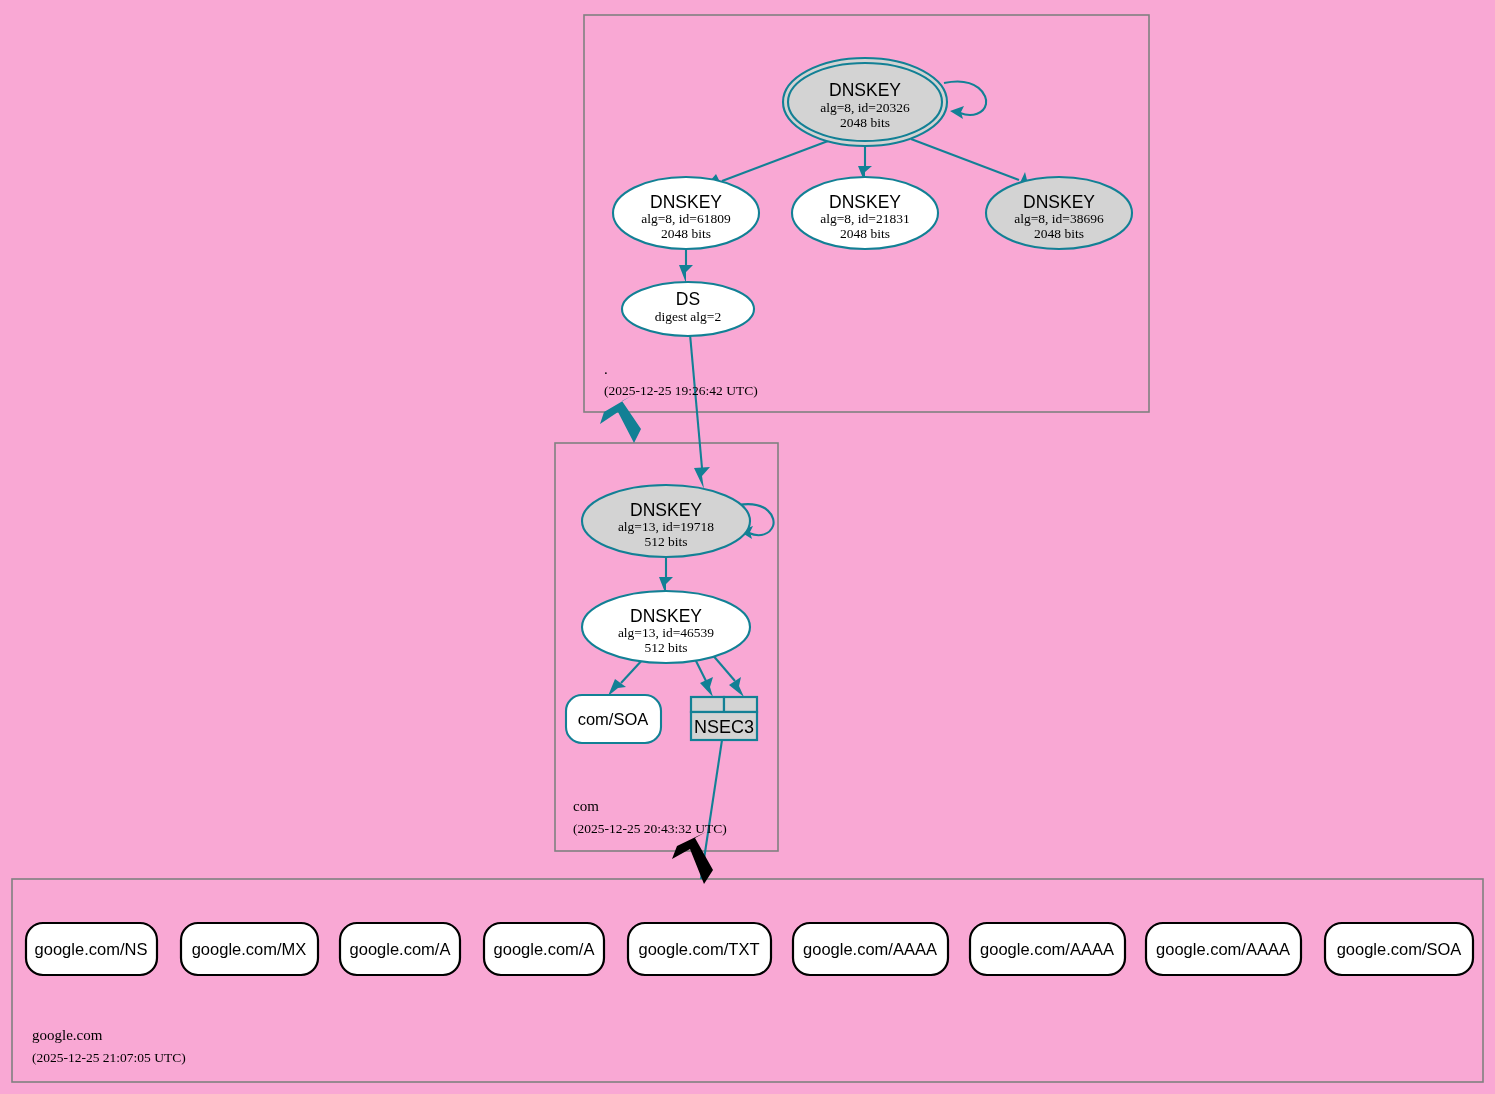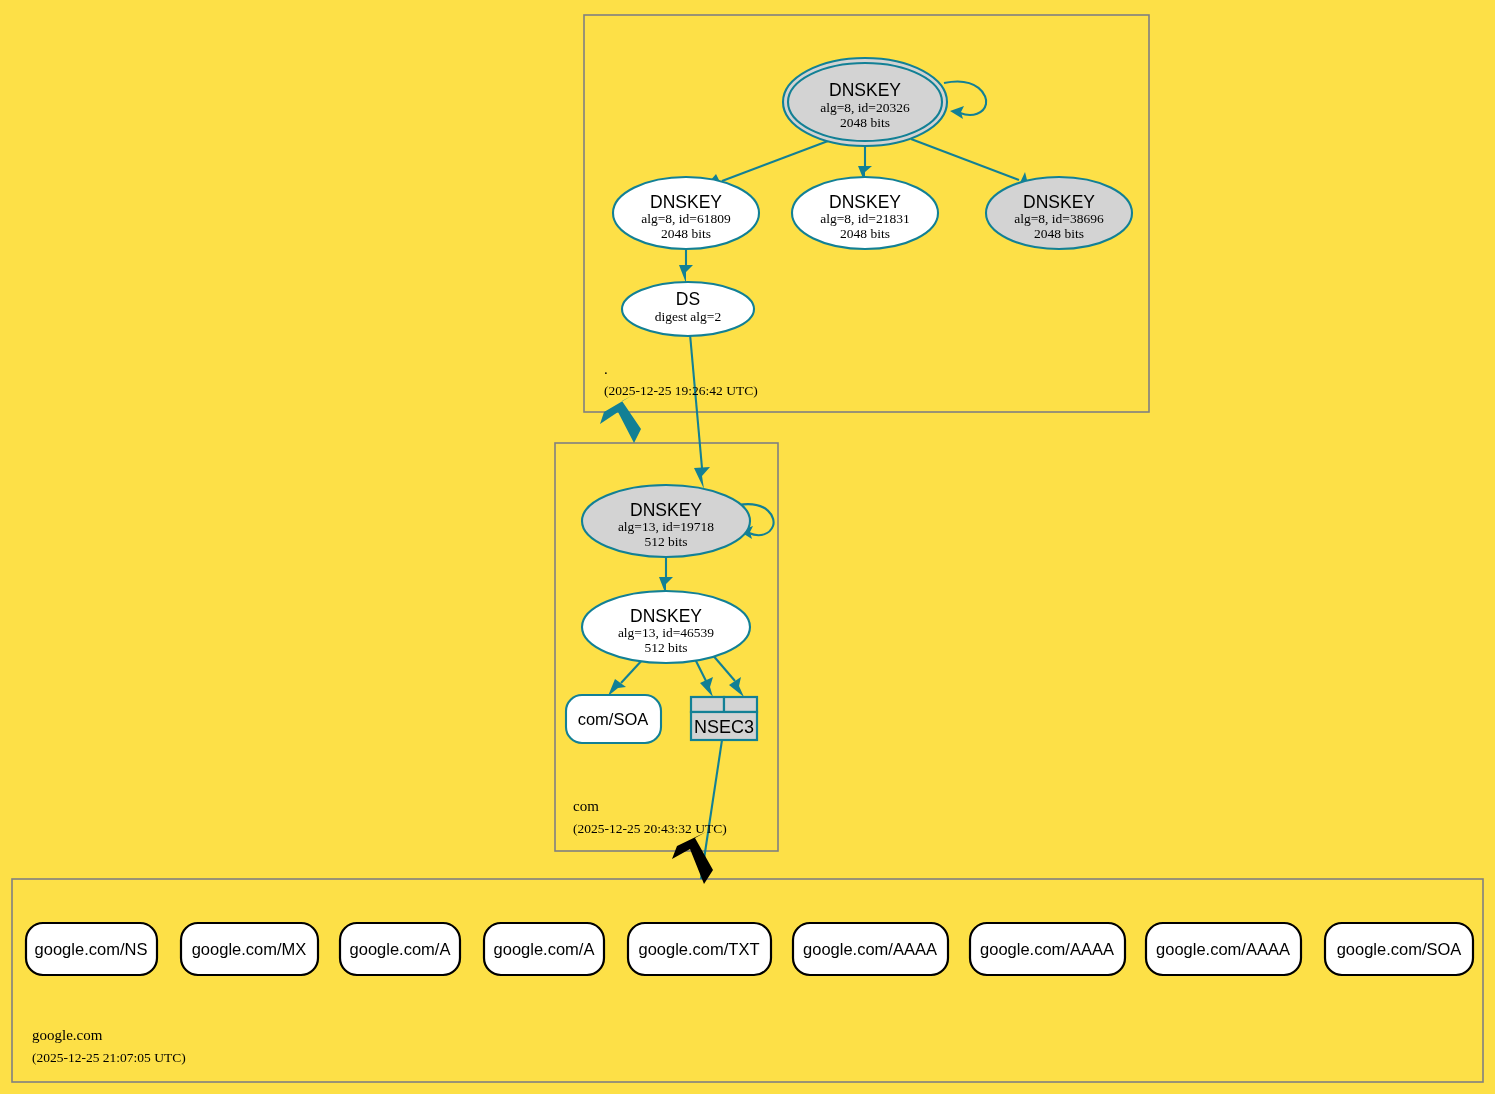--- a/index.html
+++ b/index.html
@@ -8,21 +8,21 @@
     background: #ffffff;
   }
   body {
     font-family: "Liberation Sans", sans-serif;
   }
   #canvas {
     position: relative;
     width: 1495px;
     height: 1094px;
     overflow: hidden;
-    background: #fde047;
+    background: #f9a8d4;
   }
   svg.layer {
     position: absolute;
     left: 0;
     top: 0;
     width: 1495px;
     height: 1094px;
   }
   .zone-box {
     fill: none;

